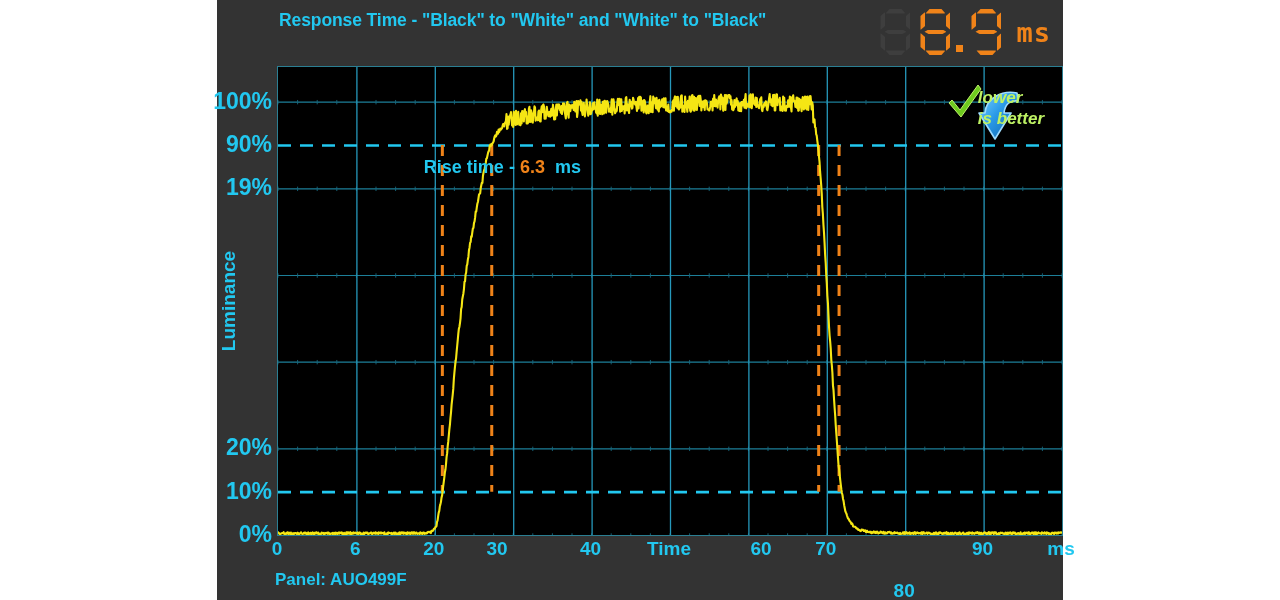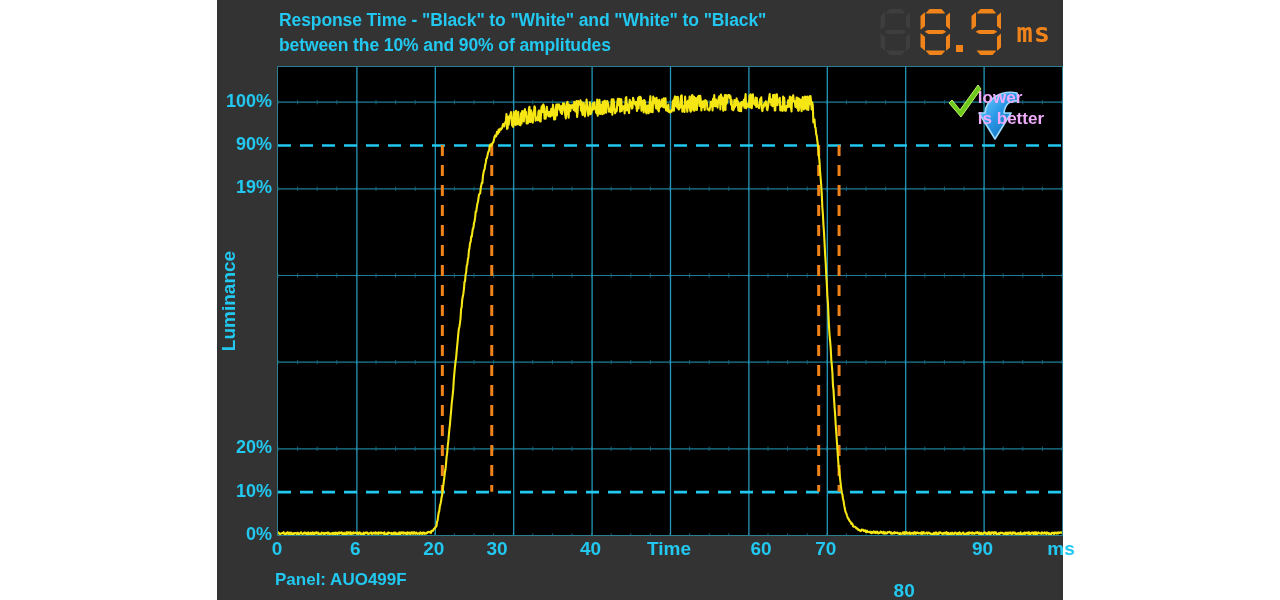--- a/index.html
+++ b/index.html
@@ -46,21 +46,21 @@
          clip-path:polygon(4px 0,18px 0,22px 2.3px,18px 4.6px,4px 4.6px,0 2.3px);}
   .dot{width:7px;height:7px;background:#f08319;align-self:flex-end;margin-bottom:4px;margin-left:-2px;}
   #led .unit{color:#f08319;font-size:27px;font-weight:bold;letter-spacing:1px;margin-left:7px;
              font-family:"DejaVu Sans Mono","Liberation Mono",monospace;}
 
   
   #plotwrap{position:absolute;left:60px;top:66px;width:786px;height:470px;}
   #plot{position:absolute;inset:0;background:#000000;border:1px solid #2b7f93;box-sizing:border-box;}
   #plot svg{position:absolute;left:0;top:0;}
   #ylabels{position:absolute;left:0;top:66px;width:60px;height:470px;}
-  #ylabels div{position:absolute;right:5px;color:#22c8f0;font-size:18px;font-weight:bold;
+  #ylabels div{position:absolute;right:5px;color:#22c8f0;font-size:23px;font-weight:bold;
                transform:translateY(-50%);white-space:nowrap;}
   #yaxis-title{position:absolute;left:-2px;top:66px;height:470px;width:28px;}
   #yaxis-title span{
     position:absolute;left:50%;top:50%;
     transform:translate(-50%,-50%) rotate(-90deg);
     color:#22c8f0;font-size:19px;font-weight:bold;white-space:nowrap;
   }
 
   
   #xlabels{position:absolute;left:60px;top:538px;width:800px;height:26px;}
@@ -70,32 +70,31 @@
   
   #panel-code{position:absolute;left:58px;bottom:10px;color:#22c8f0;font-size:17px;font-weight:bold;white-space:nowrap;}
   #credit{position:absolute;right:12px;bottom:10px;color:#22c8f0;font-size:17px;font-weight:bold;white-space:nowrap;}
 
   
   .annot{position:absolute;color:#22c8f0;font-size:18px;font-weight:bold;white-space:nowrap;}
   .annot .val{color:#f08319;}
 
   
   #legend{position:absolute;right:18px;top:20px;display:flex;align-items:center;gap:4px;}
-  #legend .txt{color:#f0abfc;font-size:17px;font-weight:bold;line-height:21px;position:relative;}
+  #legend .txt{color:#bef264;font-size:17px;font-weight:bold;line-height:21px;position:relative;font-style:italic;}
   #legend .txt span{display:block;}
 </style>
 </head>
 <body>
 
 <div id="root">
   <div id="panel">
 
     <div id="title">
       <span class="ln">Response Time - "Black" to "White" and "White" to "Black"</span>
-      <span class="ln">between the 10% and 90% of amplitudes</span>
     </div>
 
     <div id="led">
       <div class="digit off">
         <i class="seg a" style="background: rgb(62, 62, 62);"></i>
           <i class="seg b" style="background: rgb(62, 62, 62);"></i>
           <i class="seg c" style="background: rgb(62, 62, 62);"></i>
           <i class="seg d" style="background: rgb(62, 62, 62);"></i>
         <i class="seg e" style="background: rgb(62, 62, 62);"></i>
           <i class="seg f" style="background: rgb(62, 62, 62);"></i>
@@ -402,20 +401,25 @@
             <line x1="706.1" y1="0" x2="706.1" y2="468" stroke="#2698bb" stroke-width="1.3"></line>
             <line x1="0" y1="425.1666666666667" x2="784" y2="425.1666666666667" stroke="#22c8f0" stroke-width="2.6" stroke-dasharray="13 9"></line>
             <line x1="0" y1="78.5" x2="784" y2="78.5" stroke="#22c8f0" stroke-width="2.6" stroke-dasharray="13 9"></line>
             <line x1="164.356" y1="78" x2="164.356" y2="424.6666666666667" stroke="#f08319" stroke-width="3" stroke-dasharray="11 9"></line>
             <line x1="213.74800000000002" y1="78" x2="213.74800000000002" y2="424.6666666666667" stroke="#f08319" stroke-width="3" stroke-dasharray="11 9"></line>
             <line x1="540.676" y1="78" x2="540.676" y2="424.6666666666667" stroke="#f08319" stroke-width="3" stroke-dasharray="11 9"></line>
             <line x1="561.06" y1="78" x2="561.06" y2="424.6666666666667" stroke="#f08319" stroke-width="3" stroke-dasharray="11 9"></line>
             <path d="M0.00 465.19 L0.56 465.71 L1.12 466.28 L1.68 467.13 L2.24 467.33 L2.80 466.75 L3.36 466.38 L3.92 466.32 L4.48 465.99 L5.04 466.08 L5.60 465.20 L6.16 466.91 L6.72 466.90 L7.28 466.67 L7.84 467.16 L8.40 465.94 L8.96 466.72 L9.52 465.29 L10.08 466.40 L10.64 467.16 L11.20 465.69 L11.76 466.53 L12.32 466.93 L12.88 465.52 L13.44 466.99 L14.00 467.01 L14.56 466.38 L15.12 466.12 L15.68 467.33 L16.24 466.54 L16.80 465.98 L17.36 466.15 L17.92 466.09 L18.48 466.81 L19.04 466.17 L19.60 465.67 L20.16 467.21 L20.72 466.47 L21.28 467.16 L21.84 466.25 L22.40 466.37 L22.96 465.27 L23.52 466.45 L24.08 466.80 L24.64 467.13 L25.20 466.71 L25.76 465.97 L26.32 465.59 L26.88 466.53 L27.44 465.66 L28.00 465.72 L28.56 466.95 L29.12 466.79 L29.68 466.94 L30.24 465.38 L30.80 466.84 L31.36 466.61 L31.92 467.04 L32.48 465.72 L33.04 465.78 L33.60 467.06 L34.16 466.64 L34.72 465.43 L35.28 465.96 L35.84 467.26 L36.40 465.71 L36.96 466.85 L37.52 466.27 L38.08 465.27 L38.64 465.35 L39.20 466.62 L39.76 466.27 L40.32 465.49 L40.88 467.29 L41.44 466.56 L42.00 466.97 L42.56 466.62 L43.12 467.00 L43.68 465.47 L44.24 466.17 L44.80 466.43 L45.36 465.98 L45.92 467.26 L46.48 466.90 L47.04 465.91 L47.60 466.66 L48.16 466.09 L48.72 466.08 L49.28 465.56 L49.84 466.89 L50.40 465.51 L50.96 465.90 L51.52 467.06 L52.08 467.26 L52.64 466.46 L53.20 466.48 L53.76 466.35 L54.32 466.94 L54.88 465.81 L55.44 466.87 L56.00 466.52 L56.56 465.82 L57.12 467.35 L57.68 465.70 L58.24 466.32 L58.80 465.82 L59.36 467.13 L59.92 466.83 L60.48 465.68 L61.04 465.35 L61.60 466.69 L62.16 466.01 L62.72 465.54 L63.28 465.86 L63.84 465.37 L64.40 467.35 L64.96 466.79 L65.52 466.99 L66.08 465.78 L66.64 466.57 L67.20 467.19 L67.76 467.25 L68.32 465.28 L68.88 467.24 L69.44 465.30 L70.00 466.16 L70.56 465.33 L71.12 466.82 L71.68 466.10 L72.24 465.22 L72.80 467.24 L73.36 465.88 L73.92 466.93 L74.48 465.91 L75.04 466.73 L75.60 465.36 L76.16 466.12 L76.72 466.40 L77.28 465.63 L77.84 466.28 L78.40 466.44 L78.96 466.00 L79.52 465.44 L80.08 467.16 L80.64 465.87 L81.20 465.94 L81.76 465.41 L82.32 466.96 L82.88 466.33 L83.44 467.00 L84.00 466.83 L84.56 466.69 L85.12 466.96 L85.68 465.49 L86.24 466.94 L86.80 466.66 L87.36 465.93 L87.92 465.39 L88.48 466.07 L89.04 465.48 L89.60 465.68 L90.16 467.12 L90.72 466.87 L91.28 466.55 L91.84 466.51 L92.40 465.74 L92.96 465.60 L93.52 465.52 L94.08 467.20 L94.64 466.92 L95.20 466.24 L95.76 465.68 L96.32 466.38 L96.88 466.62 L97.44 465.29 L98.00 466.73 L98.56 465.88 L99.12 465.72 L99.68 466.46 L100.24 467.03 L100.80 465.45 L101.36 465.72 L101.92 466.35 L102.48 466.38 L103.04 465.37 L103.60 466.51 L104.16 466.10 L104.72 465.85 L105.28 466.23 L105.84 466.93 L106.40 465.31 L106.96 466.85 L107.52 467.13 L108.08 467.21 L108.64 467.14 L109.20 466.06 L109.76 467.07 L110.32 465.38 L110.88 466.07 L111.44 465.79 L112.00 466.12 L112.56 466.26 L113.12 466.83 L113.68 465.89 L114.24 466.96 L114.80 466.97 L115.36 466.80 L115.92 465.55 L116.48 466.91 L117.04 465.71 L117.60 465.65 L118.16 467.16 L118.72 466.87 L119.28 466.41 L119.84 467.13 L120.40 467.12 L120.96 465.88 L121.52 465.38 L122.08 467.25 L122.64 466.99 L123.20 465.33 L123.76 466.16 L124.32 465.35 L124.88 466.02 L125.44 466.77 L126.00 465.44 L126.56 466.34 L127.12 466.44 L127.68 465.75 L128.24 466.98 L128.80 467.22 L129.36 465.20 L129.92 466.68 L130.48 466.53 L131.04 465.49 L131.60 466.04 L132.16 467.13 L132.72 466.77 L133.28 465.29 L133.84 466.01 L134.40 466.72 L134.96 465.26 L135.52 466.78 L136.08 465.28 L136.64 466.48 L137.20 465.78 L137.76 466.70 L138.32 465.48 L138.88 466.15 L139.44 466.86 L140.00 466.38 L140.56 466.20 L141.12 466.35 L141.68 467.07 L142.24 465.30 L142.80 466.06 L143.36 465.82 L143.92 466.88 L144.48 467.05 L145.04 465.53 L145.60 465.53 L146.16 465.75 L146.72 466.81 L147.28 466.04 L147.84 466.45 L148.40 465.93 L148.96 466.42 L149.52 465.14 L150.08 464.85 L150.64 464.94 L151.20 465.31 L151.76 464.78 L152.32 465.17 L152.88 466.05 L153.44 463.74 L154.00 464.16 L154.56 463.62 L155.12 463.63 L155.68 462.10 L156.24 461.47 L156.80 461.57 L157.36 460.07 L157.92 459.79 L158.48 459.04 L159.04 454.94 L159.60 453.45 L160.16 449.10 L160.72 445.63 L161.28 443.87 L161.84 439.31 L162.40 437.36 L162.96 434.86 L163.52 430.63 L164.08 428.51 L164.64 423.97 L165.20 419.06 L165.76 414.81 L166.32 410.34 L166.88 405.34 L167.44 402.50 L168.00 397.11 L168.56 390.15 L169.12 386.38 L169.68 379.36 L170.24 374.72 L170.80 368.71 L171.36 362.31 L171.92 357.74 L172.48 350.74 L173.04 345.10 L173.60 337.69 L174.16 332.56 L174.72 327.55 L175.28 321.66 L175.84 312.07 L176.40 305.63 L176.96 299.86 L177.52 295.13 L178.08 291.07 L178.64 284.57 L179.20 278.75 L179.76 272.83 L180.32 266.61 L180.88 261.70 L181.44 259.72 L182.00 255.81 L182.56 251.02 L183.12 242.04 L183.68 240.04 L184.24 232.49 L184.80 229.55 L185.36 226.68 L185.92 222.48 L186.48 214.81 L187.04 214.35 L187.60 207.51 L188.16 205.52 L188.72 198.92 L189.28 197.29 L189.84 192.51 L190.40 189.96 L190.96 183.31 L191.52 180.71 L192.08 175.91 L192.64 175.05 L193.20 169.40 L193.76 169.73 L194.32 165.22 L194.88 161.51 L195.44 160.95 L196.00 155.92 L196.56 154.30 L197.12 150.44 L197.68 144.57 L198.24 144.54 L198.80 140.29 L199.36 136.77 L199.92 134.99 L200.48 131.21 L201.04 127.51 L201.60 126.87 L202.16 126.35 L202.72 121.07 L203.28 118.30 L203.84 115.81 L204.40 115.88 L204.96 108.74 L205.52 105.72 L206.08 103.11 L206.64 102.18 L207.20 97.85 L207.76 95.95 L208.32 91.75 L208.88 91.17 L209.44 88.72 L210.00 86.12 L210.56 84.34 L211.12 83.82 L211.68 78.83 L212.24 77.68 L212.80 79.23 L213.36 77.18 L213.92 77.91 L214.48 76.38 L215.04 75.42 L215.60 74.47 L216.16 71.50 L216.72 69.39 L217.28 68.25 L217.84 69.60 L218.40 68.52 L218.96 64.83 L219.52 66.86 L220.08 66.50 L220.64 62.48 L221.20 65.05 L221.76 63.25 L222.32 61.59 L222.88 62.65 L223.44 61.75 L224.00 61.39 L224.56 58.92 L225.12 57.12 L225.68 57.42 L226.24 59.41 L226.80 56.15 L227.36 55.43 L227.92 53.80 L228.48 47.12 L229.04 61.85 L229.60 61.28 L230.16 49.60 L230.72 57.70 L231.28 51.66 L231.84 49.24 L232.40 47.63 L232.96 45.14 L233.52 51.36 L234.08 58.54 L234.64 51.53 L235.20 59.93 L235.76 44.73 L236.32 50.06 L236.88 48.16 L237.44 58.06 L238.00 43.71 L238.56 57.48 L239.12 57.24 L239.68 55.13 L240.24 44.82 L240.80 54.85 L241.36 57.80 L241.92 57.65 L242.48 58.17 L243.04 46.28 L243.60 56.35 L244.16 44.13 L244.72 52.98 L245.28 44.51 L245.84 54.38 L246.40 44.18 L246.96 42.14 L247.52 49.11 L248.08 44.98 L248.64 56.56 L249.20 49.23 L249.76 56.43 L250.32 55.19 L250.88 41.82 L251.44 39.79 L252.00 54.99 L252.56 51.80 L253.12 43.40 L253.68 45.92 L254.24 55.32 L254.80 55.54 L255.36 47.42 L255.92 45.50 L256.48 39.37 L257.04 40.56 L257.60 53.68 L258.16 52.09 L258.72 52.40 L259.28 50.33 L259.84 53.25 L260.40 44.70 L260.96 43.55 L261.52 53.09 L262.08 54.34 L262.64 54.34 L263.20 42.65 L263.76 39.28 L264.32 45.23 L264.88 38.09 L265.44 37.47 L266.00 39.54 L266.56 51.79 L267.12 47.43 L267.68 51.57 L268.24 45.44 L268.80 39.91 L269.36 44.27 L269.92 47.26 L270.48 49.13 L271.04 45.82 L271.60 44.81 L272.16 49.65 L272.72 45.20 L273.28 41.89 L273.84 48.76 L274.40 47.13 L274.96 37.78 L275.52 42.23 L276.08 52.55 L276.64 46.82 L277.20 52.14 L277.76 42.37 L278.32 37.53 L278.88 48.40 L279.44 37.63 L280.00 37.32 L280.56 41.09 L281.12 37.44 L281.68 42.83 L282.24 41.60 L282.80 45.68 L283.36 39.11 L283.92 47.04 L284.48 43.70 L285.04 36.34 L285.60 38.54 L286.16 36.52 L286.72 43.33 L287.28 48.13 L287.84 51.37 L288.40 39.65 L288.96 35.52 L289.52 34.77 L290.08 47.33 L290.64 50.64 L291.20 37.51 L291.76 38.02 L292.32 44.20 L292.88 40.51 L293.44 39.12 L294.00 38.13 L294.56 40.67 L295.12 37.87 L295.68 42.93 L296.24 34.90 L296.80 36.39 L297.36 44.55 L297.92 39.79 L298.48 34.06 L299.04 50.03 L299.60 45.80 L300.16 34.05 L300.72 37.81 L301.28 37.19 L301.84 36.43 L302.40 33.33 L302.96 43.57 L303.52 34.87 L304.08 45.04 L304.64 47.94 L305.20 45.84 L305.76 35.70 L306.32 43.02 L306.88 49.49 L307.44 45.16 L308.00 39.96 L308.56 32.67 L309.12 37.63 L309.68 41.79 L310.24 48.69 L310.80 45.01 L311.36 43.33 L311.92 35.39 L312.48 47.11 L313.04 46.80 L313.60 44.10 L314.16 43.04 L314.72 36.39 L315.28 42.45 L315.84 35.79 L316.40 35.42 L316.96 41.60 L317.52 40.37 L318.08 45.39 L318.64 46.28 L319.20 32.64 L319.76 48.67 L320.32 35.20 L320.88 43.07 L321.44 32.69 L322.00 47.07 L322.56 37.25 L323.12 39.11 L323.68 38.78 L324.24 47.32 L324.80 34.78 L325.36 35.02 L325.92 46.44 L326.48 33.69 L327.04 34.14 L327.60 44.68 L328.16 45.76 L328.72 34.18 L329.28 34.12 L329.84 36.12 L330.40 38.16 L330.96 44.63 L331.52 41.78 L332.08 42.42 L332.64 45.08 L333.20 39.25 L333.76 32.24 L334.32 47.81 L334.88 36.66 L335.44 32.23 L336.00 36.18 L336.56 42.74 L337.12 46.30 L337.68 42.70 L338.24 44.60 L338.80 43.69 L339.36 35.04 L339.92 31.70 L340.48 35.88 L341.04 38.21 L341.60 31.79 L342.16 44.70 L342.72 39.94 L343.28 32.29 L343.84 43.98 L344.40 39.15 L344.96 42.05 L345.52 39.23 L346.08 39.24 L346.64 46.38 L347.20 39.61 L347.76 31.03 L348.32 30.18 L348.88 43.51 L349.44 37.08 L350.00 38.24 L350.56 42.71 L351.12 45.97 L351.68 32.68 L352.24 37.94 L352.80 34.68 L353.36 38.90 L353.92 41.62 L354.48 41.04 L355.04 30.79 L355.60 32.78 L356.16 36.36 L356.72 35.96 L357.28 37.59 L357.84 34.85 L358.40 39.50 L358.96 43.96 L359.52 39.37 L360.08 31.00 L360.64 41.41 L361.20 29.71 L361.76 37.47 L362.32 29.75 L362.88 30.56 L363.44 43.69 L364.00 34.90 L364.56 37.46 L365.12 33.62 L365.68 45.47 L366.24 33.07 L366.80 34.02 L367.36 37.76 L367.92 44.52 L368.48 46.50 L369.04 43.45 L369.60 38.64 L370.16 42.04 L370.72 46.11 L371.28 39.03 L371.84 34.25 L372.40 29.18 L372.96 45.03 L373.52 37.65 L374.08 35.27 L374.64 45.27 L375.20 29.66 L375.76 36.25 L376.32 33.08 L376.88 31.38 L377.44 36.48 L378.00 41.19 L378.56 30.91 L379.12 37.41 L379.68 42.67 L380.24 33.83 L380.80 44.55 L381.36 32.80 L381.92 40.44 L382.48 36.64 L383.04 39.49 L383.60 35.04 L384.16 32.38 L384.72 36.51 L385.28 40.11 L385.84 31.28 L386.40 40.48 L386.96 33.44 L387.52 31.33 L388.08 43.48 L388.64 39.34 L389.20 40.70 L389.76 44.12 L390.32 37.47 L390.88 45.04 L391.44 44.59 L392.00 45.47 L392.56 43.77 L393.12 44.80 L393.68 44.67 L394.24 41.43 L394.80 34.70 L395.36 33.46 L395.92 43.76 L396.48 31.16 L397.04 29.39 L397.60 32.71 L398.16 39.31 L398.72 30.09 L399.28 40.67 L399.84 29.80 L400.40 41.59 L400.96 42.52 L401.52 40.87 L402.08 40.81 L402.64 31.33 L403.20 28.65 L403.76 28.28 L404.32 44.63 L404.88 38.52 L405.44 41.01 L406.00 42.23 L406.56 44.92 L407.12 29.63 L407.68 37.86 L408.24 35.00 L408.80 40.50 L409.36 44.77 L409.92 33.83 L410.48 37.92 L411.04 40.42 L411.60 29.59 L412.16 43.60 L412.72 44.68 L413.28 42.67 L413.84 28.76 L414.40 27.99 L414.96 31.57 L415.52 43.50 L416.08 29.72 L416.64 43.62 L417.20 40.62 L417.76 30.97 L418.32 36.84 L418.88 43.03 L419.44 34.59 L420.00 29.64 L420.56 28.93 L421.12 28.80 L421.68 39.05 L422.24 28.84 L422.80 33.34 L423.36 43.51 L423.92 37.94 L424.48 34.55 L425.04 38.91 L425.60 40.21 L426.16 33.81 L426.72 42.87 L427.28 33.26 L427.84 33.98 L428.40 33.74 L428.96 36.29 L429.52 42.36 L430.08 42.00 L430.64 42.89 L431.20 43.49 L431.76 42.08 L432.32 39.17 L432.88 34.68 L433.44 34.56 L434.00 35.67 L434.56 43.55 L435.12 31.43 L435.68 38.88 L436.24 28.04 L436.80 38.63 L437.36 39.29 L437.92 32.48 L438.48 34.90 L439.04 37.31 L439.60 40.57 L440.16 33.97 L440.72 31.03 L441.28 29.30 L441.84 29.81 L442.40 42.33 L442.96 27.51 L443.52 30.02 L444.08 36.89 L444.64 30.70 L445.20 43.78 L445.76 42.37 L446.32 36.91 L446.88 28.04 L447.44 43.02 L448.00 27.94 L448.56 36.64 L449.12 34.52 L449.68 29.65 L450.24 28.11 L450.80 29.21 L451.36 28.04 L451.92 31.29 L452.48 29.29 L453.04 37.71 L453.60 33.16 L454.16 42.38 L454.72 42.00 L455.28 43.28 L455.84 41.65 L456.40 33.04 L456.96 39.95 L457.52 35.65 L458.08 33.50 L458.64 31.44 L459.20 38.37 L459.76 33.95 L460.32 43.37 L460.88 36.18 L461.44 44.03 L462.00 37.88 L462.56 36.01 L463.12 44.27 L463.68 35.08 L464.24 34.87 L464.80 38.49 L465.36 38.24 L465.92 32.76 L466.48 40.72 L467.04 32.62 L467.60 27.15 L468.16 41.33 L468.72 38.93 L469.28 38.12 L469.84 36.83 L470.40 39.80 L470.96 39.12 L471.52 28.57 L472.08 40.33 L472.64 27.18 L473.20 33.10 L473.76 41.22 L474.32 35.75 L474.88 27.29 L475.44 34.19 L476.00 36.23 L476.56 37.37 L477.12 37.89 L477.68 30.62 L478.24 39.89 L478.80 31.07 L479.36 37.96 L479.92 38.34 L480.48 40.34 L481.04 41.11 L481.60 37.62 L482.16 32.06 L482.72 31.75 L483.28 30.28 L483.84 42.34 L484.40 44.08 L484.96 39.74 L485.52 40.26 L486.08 37.00 L486.64 36.16 L487.20 38.50 L487.76 34.31 L488.32 34.78 L488.88 42.23 L489.44 43.05 L490.00 39.68 L490.56 36.47 L491.12 30.98 L491.68 27.07 L492.24 34.72 L492.80 31.96 L493.36 38.16 L493.92 36.46 L494.48 39.16 L495.04 28.01 L495.60 35.09 L496.16 27.84 L496.72 43.43 L497.28 43.38 L497.84 31.10 L498.40 27.19 L498.96 27.40 L499.52 38.24 L500.08 32.44 L500.64 34.14 L501.20 33.63 L501.76 30.87 L502.32 43.36 L502.88 41.61 L503.44 43.19 L504.00 39.22 L504.56 43.89 L505.12 29.62 L505.68 34.57 L506.24 30.82 L506.80 43.36 L507.36 43.08 L507.92 43.67 L508.48 39.05 L509.04 40.30 L509.60 39.11 L510.16 33.19 L510.72 39.72 L511.28 39.61 L511.84 29.48 L512.40 30.39 L512.96 40.33 L513.52 44.35 L514.08 30.44 L514.64 30.06 L515.20 28.30 L515.76 34.32 L516.32 33.67 L516.88 34.74 L517.44 39.95 L518.00 39.59 L518.56 30.54 L519.12 40.95 L519.68 30.92 L520.24 43.78 L520.80 43.41 L521.36 31.76 L521.92 35.21 L522.48 33.11 L523.04 40.06 L523.60 44.16 L524.16 33.70 L524.72 30.13 L525.28 31.90 L525.84 42.40 L526.40 36.46 L526.96 29.51 L527.52 41.12 L528.08 29.74 L528.64 42.44 L529.20 38.79 L529.76 29.53 L530.32 43.00 L530.88 34.26 L531.44 37.31 L532.00 28.97 L532.56 29.22 L533.12 35.65 L533.68 42.45 L534.24 35.24 L534.80 38.47 L535.36 55.56 L535.92 54.97 L536.48 52.44 L537.04 60.19 L537.60 60.72 L538.16 67.12 L538.72 68.72 L539.28 73.44 L539.84 77.72 L540.40 82.66 L540.96 89.35 L541.52 94.76 L542.08 104.45 L542.64 110.98 L543.20 118.42 L543.76 126.90 L544.32 139.97 L544.88 147.03 L545.44 157.81 L546.00 165.49 L546.56 175.62 L547.12 187.48 L547.68 195.57 L548.24 207.97 L548.80 216.41 L549.36 228.86 L549.92 236.18 L550.48 248.33 L551.04 259.99 L551.60 268.66 L552.16 274.36 L552.72 281.52 L553.28 292.85 L553.84 298.24 L554.40 305.75 L554.96 318.28 L555.52 323.14 L556.08 332.73 L556.64 341.02 L557.20 348.85 L557.76 358.42 L558.32 366.36 L558.88 374.24 L559.44 382.36 L560.00 390.95 L560.56 398.57 L561.12 402.41 L561.68 407.86 L562.24 413.14 L562.80 417.95 L563.36 422.47 L563.92 426.01 L564.48 427.99 L565.04 432.01 L565.60 434.11 L566.16 438.16 L566.72 440.94 L567.28 444.00 L567.84 445.45 L568.40 446.45 L568.96 448.51 L569.52 450.08 L570.08 451.58 L570.64 451.77 L571.20 453.28 L571.76 454.22 L572.32 454.47 L572.88 455.82 L573.44 456.95 L574.00 456.26 L574.56 457.33 L575.12 459.39 L575.68 459.42 L576.24 459.77 L576.80 459.76 L577.36 459.69 L577.92 460.84 L578.48 461.44 L579.04 461.77 L579.60 461.50 L580.16 462.90 L580.72 462.68 L581.28 462.95 L581.84 463.44 L582.40 464.08 L582.96 463.92 L583.52 462.55 L584.08 462.78 L584.64 463.02 L585.20 462.85 L585.76 464.00 L586.32 463.37 L586.88 464.13 L587.44 463.43 L588.00 465.04 L588.56 465.22 L589.12 463.81 L589.68 465.00 L590.24 464.80 L590.80 465.19 L591.36 465.25 L591.92 464.63 L592.48 465.57 L593.04 464.89 L593.60 466.22 L594.16 466.02 L594.72 465.04 L595.28 465.53 L595.84 464.44 L596.40 465.12 L596.96 465.88 L597.52 464.95 L598.08 466.08 L598.64 464.74 L599.20 464.64 L599.76 465.34 L600.32 466.48 L600.88 465.76 L601.44 466.01 L602.00 465.68 L602.56 464.56 L603.12 464.68 L603.68 465.77 L604.24 465.63 L604.80 466.20 L605.36 464.81 L605.92 466.45 L606.48 466.67 L607.04 465.25 L607.60 465.97 L608.16 466.49 L608.72 465.89 L609.28 466.25 L609.84 465.04 L610.40 464.98 L610.96 465.18 L611.52 464.78 L612.08 465.39 L612.64 466.30 L613.20 465.34 L613.76 466.68 L614.32 466.59 L614.88 466.17 L615.44 465.90 L616.00 466.47 L616.56 465.18 L617.12 466.15 L617.68 465.83 L618.24 465.98 L618.80 465.80 L619.36 465.52 L619.92 466.51 L620.48 466.66 L621.04 466.37 L621.60 467.01 L622.16 465.89 L622.72 467.03 L623.28 466.68 L623.84 466.72 L624.40 466.56 L624.96 465.31 L625.52 465.92 L626.08 466.99 L626.64 465.17 L627.20 466.66 L627.76 466.13 L628.32 465.18 L628.88 465.37 L629.44 466.79 L630.00 466.74 L630.56 465.83 L631.12 466.53 L631.68 465.44 L632.24 467.02 L632.80 467.00 L633.36 466.16 L633.92 466.39 L634.48 465.87 L635.04 465.94 L635.60 467.10 L636.16 465.46 L636.72 465.17 L637.28 465.49 L637.84 466.95 L638.40 465.64 L638.96 466.03 L639.52 465.46 L640.08 466.25 L640.64 466.48 L641.20 466.16 L641.76 466.04 L642.32 466.26 L642.88 466.88 L643.44 465.33 L644.00 465.21 L644.56 466.94 L645.12 465.34 L645.68 465.19 L646.24 466.42 L646.80 466.41 L647.36 466.44 L647.92 466.24 L648.48 465.59 L649.04 465.82 L649.60 466.78 L650.16 465.60 L650.72 466.00 L651.28 465.77 L651.84 465.96 L652.40 466.87 L652.96 466.49 L653.52 467.02 L654.08 467.10 L654.64 466.84 L655.20 467.12 L655.76 465.80 L656.32 467.22 L656.88 467.20 L657.44 465.82 L658.00 465.25 L658.56 466.66 L659.12 467.27 L659.68 466.46 L660.24 467.11 L660.80 465.57 L661.36 466.38 L661.92 465.32 L662.48 465.49 L663.04 465.88 L663.60 466.73 L664.16 466.69 L664.72 467.29 L665.28 465.93 L665.84 466.23 L666.40 466.45 L666.96 465.66 L667.52 466.55 L668.08 466.74 L668.64 465.19 L669.20 467.28 L669.76 466.98 L670.32 465.84 L670.88 467.04 L671.44 467.01 L672.00 467.16 L672.56 465.93 L673.12 467.28 L673.68 466.49 L674.24 465.73 L674.80 466.68 L675.36 467.31 L675.92 467.05 L676.48 465.82 L677.04 466.14 L677.60 465.66 L678.16 466.38 L678.72 467.27 L679.28 466.63 L679.84 466.05 L680.40 467.30 L680.96 465.96 L681.52 465.29 L682.08 466.20 L682.64 467.32 L683.20 467.05 L683.76 466.74 L684.32 466.19 L684.88 465.67 L685.44 465.63 L686.00 467.19 L686.56 466.80 L687.12 467.22 L687.68 466.60 L688.24 466.93 L688.80 466.00 L689.36 465.80 L689.92 467.05 L690.48 467.35 L691.04 465.33 L691.60 466.52 L692.16 466.18 L692.72 465.67 L693.28 466.29 L693.84 466.78 L694.40 465.37 L694.96 466.64 L695.52 466.08 L696.08 466.36 L696.64 466.87 L697.20 465.91 L697.76 465.45 L698.32 465.43 L698.88 466.31 L699.44 465.21 L700.00 465.50 L700.56 466.43 L701.12 467.02 L701.68 465.68 L702.24 466.11 L702.80 467.10 L703.36 465.72 L703.92 466.90 L704.48 466.80 L705.04 466.95 L705.60 466.01 L706.16 465.56 L706.72 465.24 L707.28 465.81 L707.84 466.72 L708.40 466.14 L708.96 467.27 L709.52 466.01 L710.08 466.64 L710.64 465.21 L711.20 466.82 L711.76 465.32 L712.32 467.30 L712.88 467.02 L713.44 465.90 L714.00 465.35 L714.56 465.33 L715.12 466.08 L715.68 467.08 L716.24 465.19 L716.80 466.15 L717.36 465.28 L717.92 465.27 L718.48 467.11 L719.04 466.98 L719.60 467.29 L720.16 466.57 L720.72 466.20 L721.28 467.06 L721.84 466.82 L722.40 465.63 L722.96 466.10 L723.52 465.98 L724.08 465.68 L724.64 465.72 L725.20 466.65 L725.76 466.85 L726.32 467.02 L726.88 466.30 L727.44 465.51 L728.00 466.99 L728.56 466.29 L729.12 465.58 L729.68 467.27 L730.24 465.71 L730.80 466.56 L731.36 465.67 L731.92 466.45 L732.48 465.43 L733.04 466.72 L733.60 467.11 L734.16 467.00 L734.72 465.43 L735.28 465.28 L735.84 466.38 L736.40 465.82 L736.96 465.57 L737.52 467.11 L738.08 467.04 L738.64 467.27 L739.20 466.26 L739.76 466.71 L740.32 466.12 L740.88 466.93 L741.44 466.96 L742.00 466.86 L742.56 465.34 L743.12 467.34 L743.68 466.69 L744.24 467.04 L744.80 466.64 L745.36 466.04 L745.92 466.78 L746.48 465.47 L747.04 467.01 L747.60 465.81 L748.16 466.26 L748.72 465.53 L749.28 466.15 L749.84 466.75 L750.40 465.28 L750.96 465.21 L751.52 467.33 L752.08 466.29 L752.64 467.05 L753.20 466.05 L753.76 465.57 L754.32 465.98 L754.88 465.42 L755.44 467.09 L756.00 466.12 L756.56 465.34 L757.12 467.20 L757.68 465.22 L758.24 466.96 L758.80 465.68 L759.36 466.89 L759.92 466.45 L760.48 465.45 L761.04 466.25 L761.60 466.24 L762.16 466.43 L762.72 466.22 L763.28 466.94 L763.84 465.23 L764.40 465.76 L764.96 466.02 L765.52 466.49 L766.08 466.71 L766.64 465.25 L767.20 466.12 L767.76 465.97 L768.32 466.99 L768.88 465.35 L769.44 466.50 L770.00 466.58 L770.56 465.94 L771.12 467.22 L771.68 466.28 L772.24 467.17 L772.80 466.65 L773.36 466.94 L773.92 465.86 L774.48 465.67 L775.04 465.84 L775.60 466.32 L776.16 467.03 L776.72 465.56 L777.28 465.53 L777.84 466.04 L778.40 466.53 L778.96 465.52 L779.52 466.24 L780.08 466.44 L780.64 465.33 L781.20 465.86 L781.76 465.53 L782.32 465.76 L782.88 465.30 L783.44 465.59 L784.00 465.54" fill="none" stroke="#f5e614" stroke-width="2.1" stroke-linejoin="round" stroke-linecap="round"></path>
           </svg>
 
+        <div class="annot" id="rise-annot" style="left: 145.856px; top: 90px;">
+          <span>Rise time -</span>
+          <span class="val">6.3</span>
+          &nbsp;<span>ms</span>
+        </div>
 
         <div id="legend">
           <svg width="52" height="58" viewBox="0 0 52 58">
             <defs>
               <linearGradient id="ag" x1="0" y1="0" x2="1" y2="1">
                 <stop offset="0%" stop-color="#7fd4ff"></stop>
                 <stop offset="45%" stop-color="#2a9ae8"></stop>
                 <stop offset="100%" stop-color="#0c5ea8"></stop>
               </linearGradient>
             </defs>

